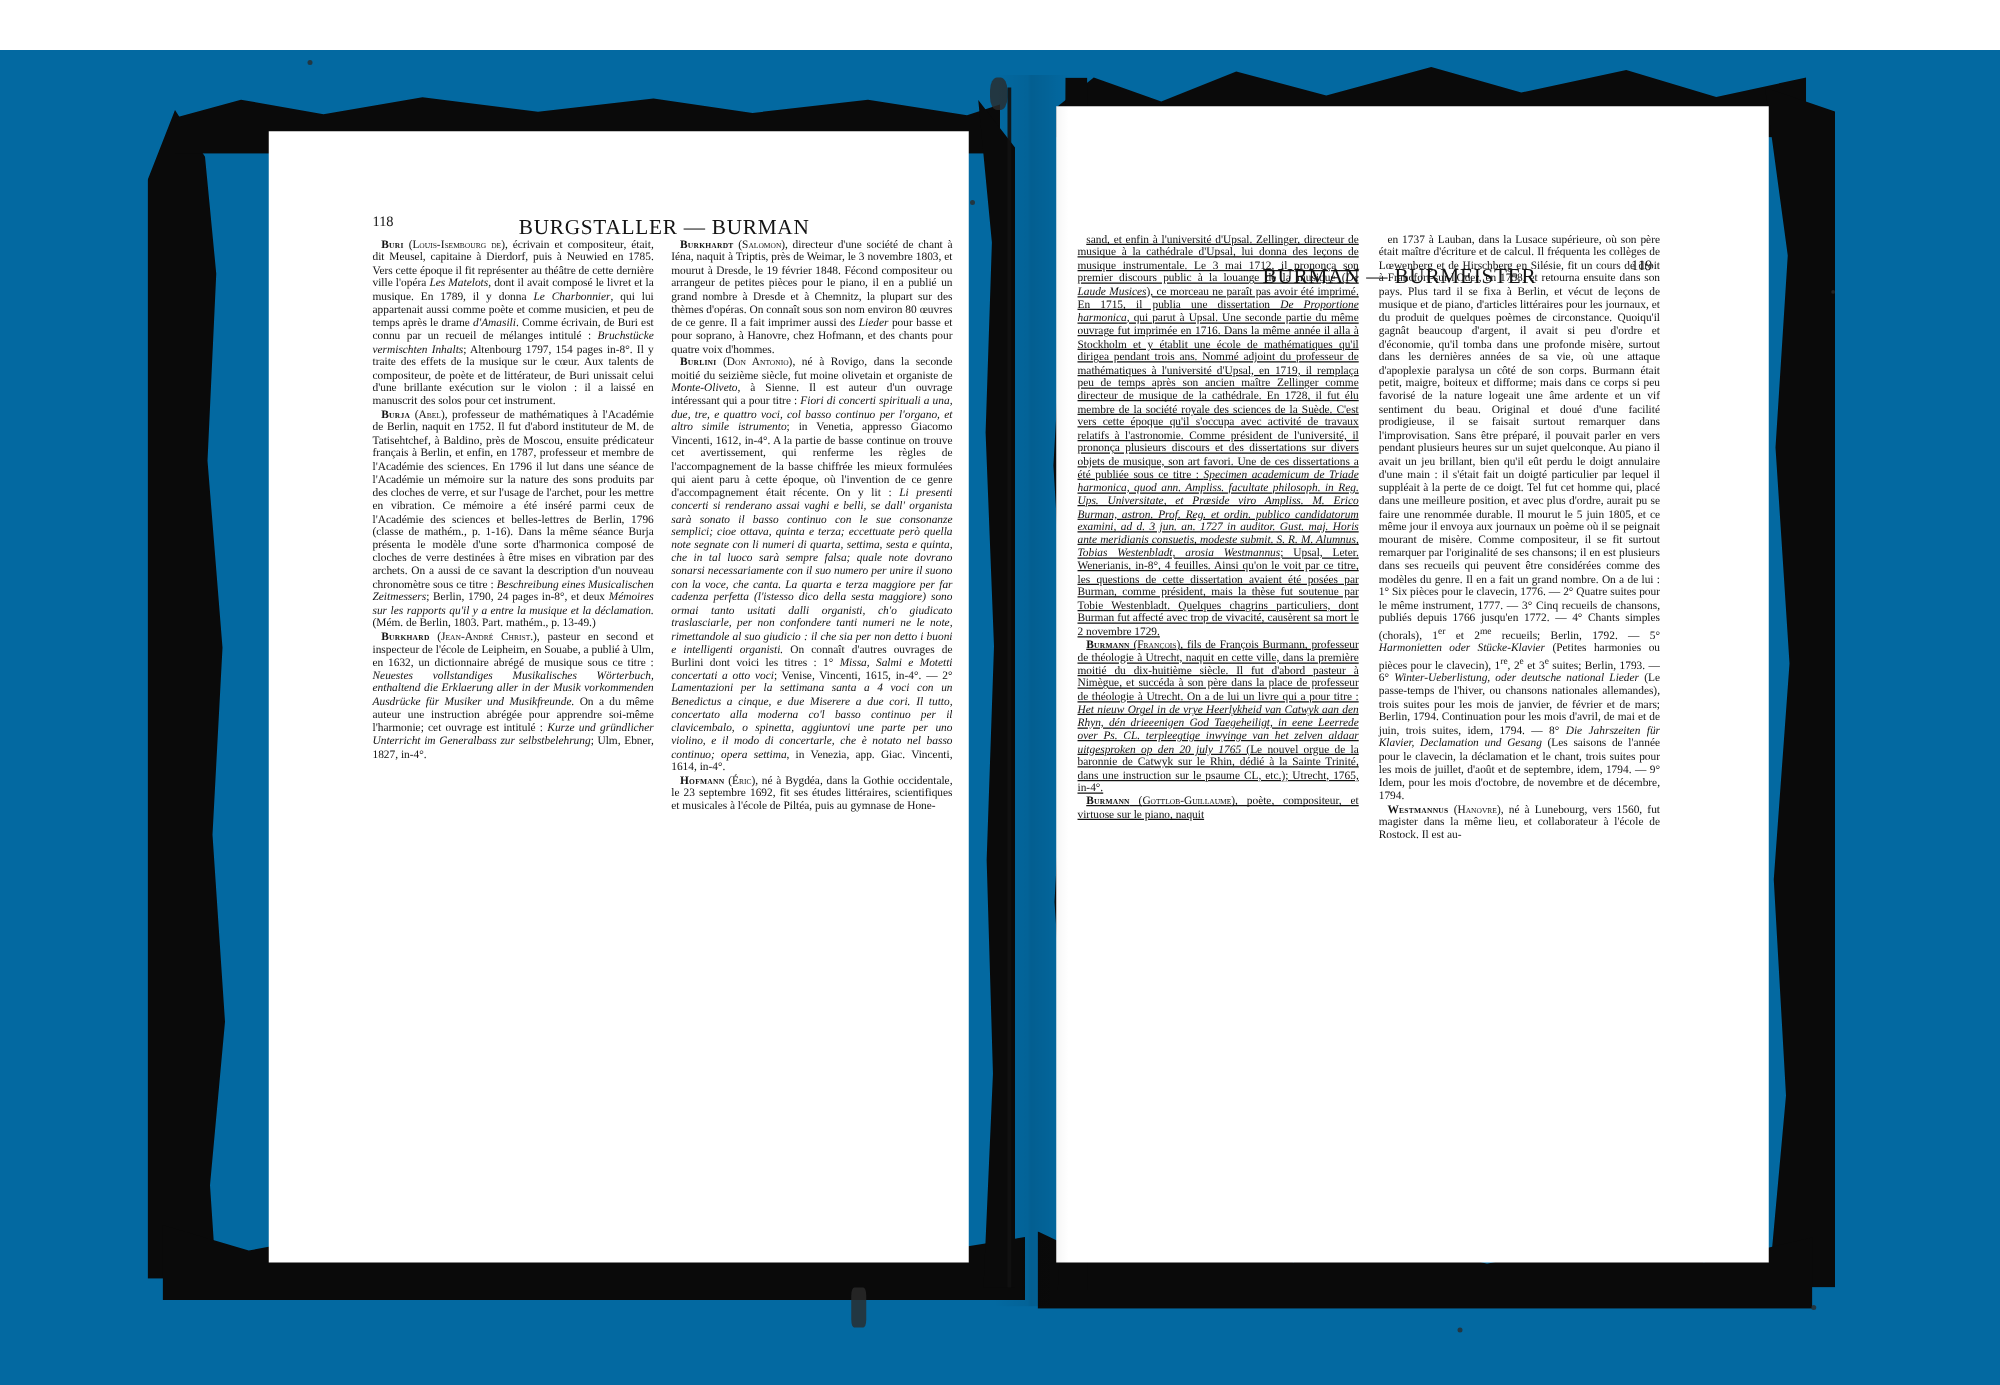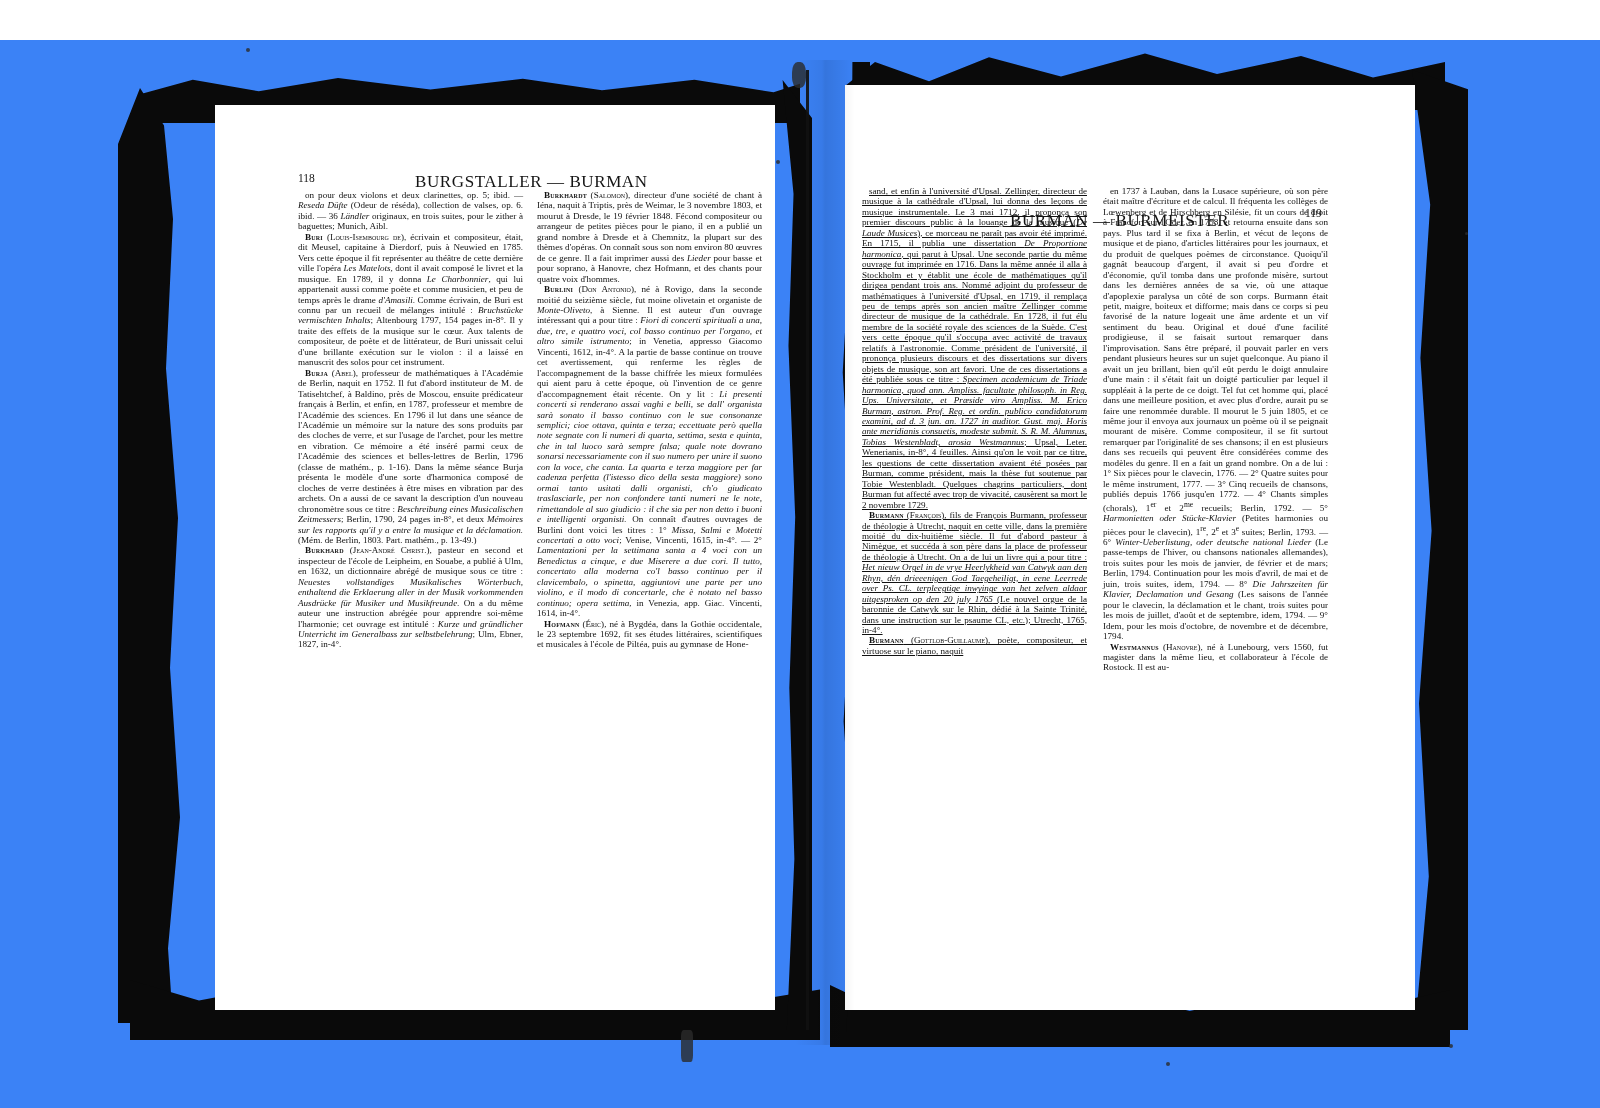--- a/index.html
+++ b/index.html
@@ -4,21 +4,21 @@
 <style>
   html, body {
     margin: 0;
     padding: 0;
     background: #ffffff;
   }
   #page {
     position: relative;
     width: 1600px;
     height: 1108px;
-    background: #3b82f6;
+    background: #0369a1;
     overflow: hidden;
     font-family: "Liberation Serif", serif;
   }
 
   
   .scan-blob {
     position: absolute;
     background: #0a0a0a;
     pointer-events: none;
   }
@@ -133,21 +133,20 @@
 
   <div class="sheet page-left"></div>
   <div class="sheet page-right"></div>
   <div class="gutter"></div>
   <div class="gutter-line"></div>
 
   <div class="folio" style="left:298px;top:172px;">118</div>
   <div class="runhead" style="left:415px;top:172px;">BURGSTALLER — BURMAN</div>
 
   <div class="col" style="left:298px;top:190px;">
-      <p>on pour deux violons et deux clarinettes, op. 5; ibid. — <i>Reseda Düfte</i> (Odeur de réséda), collection de valses, op. 6. ibid. — 36 <i>Ländler</i> originaux, en trois suites, pour le zither à baguettes; Munich, Aibl.</p>
       <p><span class="hw">Buri</span> (<span class="sc">Louis-Isembourg de</span>), écrivain et compositeur, était, dit Meusel, capitaine à Dierdorf, puis à Neuwied en 1785. Vers cette époque il fit représenter au théâtre de cette dernière ville l'opéra <i>Les Matelots</i>, dont il avait composé le livret et la musique. En 1789, il y donna <i>Le Charbonnier</i>, qui lui appartenait aussi comme poète et comme musicien, et peu de temps après le drame <i>d'Amasili</i>. Comme écrivain, de Buri est connu par un recueil de mélanges intitulé : <i>Bruchstücke vermischten Inhalts</i>; Altenbourg 1797, 154 pages in-8°. Il y traite des effets de la musique sur le cœur. Aux talents de compositeur, de poète et de littérateur, de Buri unissait celui d'une brillante exécution sur le violon : il a laissé en manuscrit des solos pour cet instrument.</p>
       <p><span class="hw">Burja</span> (<span class="sc">Abel</span>), professeur de mathématiques à l'Académie de Berlin, naquit en 1752. Il fut d'abord instituteur de M. de Tatisehtchef, à Baldino, près de Moscou, ensuite prédicateur français à Berlin, et enfin, en 1787, professeur et membre de l'Académie des sciences. En 1796 il lut dans une séance de l'Académie un mémoire sur la nature des sons produits par des cloches de verre, et sur l'usage de l'archet, pour les mettre en vibration. Ce mémoire a été inséré parmi ceux de l'Académie des sciences et belles-lettres de Berlin, 1796 (classe de mathém., p. 1-16). Dans la même séance Burja présenta le modèle d'une sorte d'harmonica composé de cloches de verre destinées à être mises en vibration par des archets. On a aussi de ce savant la description d'un nouveau chronomètre sous ce titre : <i>Beschreibung eines Musicalischen Zeitmessers</i>; Berlin, 1790, 24 pages in-8°, et deux <i>Mémoires sur les rapports qu'il y a entre la musique et la déclamation.</i> (Mém. de Berlin, 1803. Part. mathém., p. 13-49.)</p>
       <p><span class="hw">Burkhard</span> (<span class="sc">Jean-André Christ.</span>), pasteur en second et inspecteur de l'école de Leipheim, en Souabe, a publié à Ulm, en 1632, un dictionnaire abrégé de musique sous ce titre : <i>Neuestes vollstandiges Musikalisches Wörterbuch, enthaltend die Erklaerung aller in der Musik vorkommenden Ausdrücke für Musiker und Musikfreunde.</i> On a du même auteur une instruction abrégée pour apprendre soi-même l'harmonie; cet ouvrage est intitulé : <i>Kurze und gründlicher Unterricht im Generalbass zur selbstbelehrung</i>; Ulm, Ebner, 1827, in-4°.</p>
     </div>
   <div class="col" style="left:537px;top:190px;">
       <p><span class="hw">Burkhardt</span> (<span class="sc">Salomon</span>), directeur d'une société de chant à Iéna, naquit à Triptis, près de Weimar, le 3 novembre 1803, et mourut à Dresde, le 19 février 1848. Fécond compositeur ou arrangeur de petites pièces pour le piano, il en a publié un grand nombre à Dresde et à Chemnitz, la plupart sur des thèmes d'opéras. On connaît sous son nom environ 80 œuvres de ce genre. Il a fait imprimer aussi des <i>Lieder</i> pour basse et pour soprano, à Hanovre, chez Hofmann, et des chants pour quatre voix d'hommes.</p>
       <p><span class="hw">Burlini</span> (<span class="sc">Don Antonio</span>), né à Rovigo, dans la seconde moitié du seizième siècle, fut moine olivetain et organiste de <i>Monte-Oliveto</i>, à Sienne. Il est auteur d'un ouvrage intéressant qui a pour titre : <i>Fiori di concerti spirituali a una, due, tre, e quattro voci, col basso continuo per l'organo, et altro simile istrumento</i>; in Venetia, appresso Giacomo Vincenti, 1612, in-4°. A la partie de basse continue on trouve cet avertissement, qui renferme les règles de l'accompagnement de la basse chiffrée les mieux formulées qui aient paru à cette époque, où l'invention de ce genre d'accompagnement était récente. On y lit : <i>Li presenti concerti si renderano assai vaghi e belli, se dall' organista sarà sonato il basso continuo con le sue consonanze semplici; cioe ottava, quinta e terza; eccettuate però quella note segnate con li numeri di quarta, settima, sesta e quinta, che in tal luoco sarà sempre falsa; quale note dovrano sonarsi necessariamente con il suo numero per unire il suono con la voce, che canta. La quarta e terza maggiore per far cadenza perfetta (l'istesso dico della sesta maggiore) sono ormai tanto usitati dalli organisti, ch'o giudicato traslasciarle, per non confondere tanti numeri ne le note, rimettandole al suo giudicio : il che sia per non detto i buoni e intelligenti organisti.</i> On connaît d'autres ouvrages de Burlini dont voici les titres : 1° <i>Missa, Salmi e Motetti concertati a otto voci</i>; Venise, Vincenti, 1615, in-4°. — 2° <i>Lamentazioni per la settimana santa a 4 voci con un Benedictus a cinque, e due Miserere a due cori. Il tutto, concertato alla moderna co'l basso continuo per il clavicembalo, o spinetta, aggiuntovi une parte per uno violino, e il modo di concertarle, che è notato nel basso continuo; opera settima</i>, in Venezia, app. Giac. Vincenti, 1614, in-4°.</p>
       <p><span class="hw">Hofmann</span> (<span class="sc">Éric</span>), né à Bygdéa, dans la Gothie occidentale, le 23 septembre 1692, fit ses études littéraires, scientifiques et musicales à l'école de Piltéa, puis au gymnase de Hone-</p>
     </div>
 

